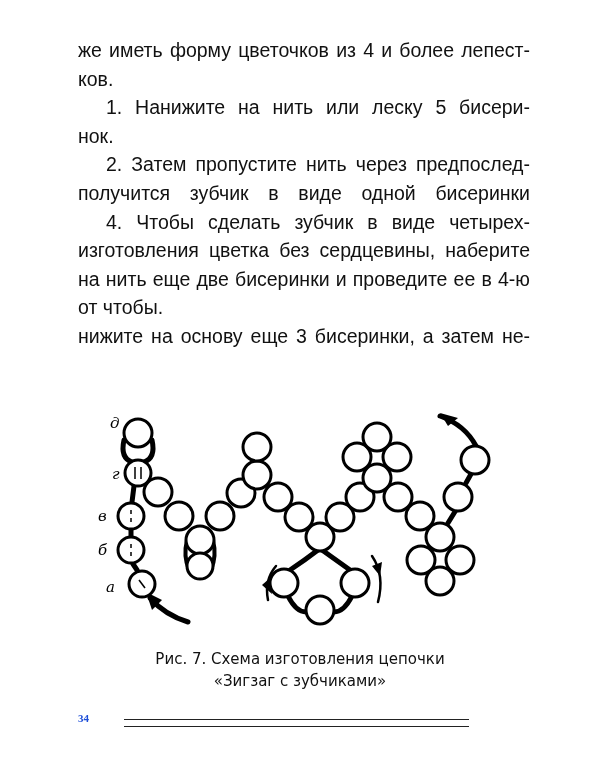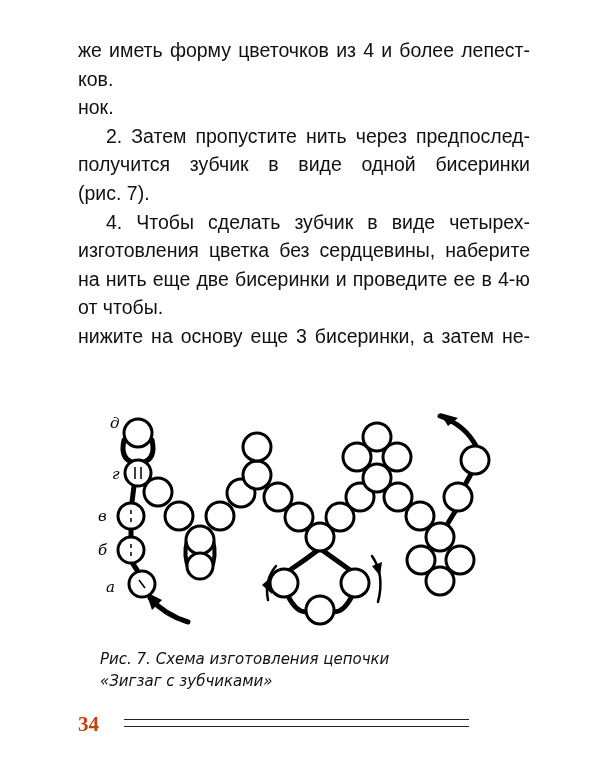--- a/index.html
+++ b/index.html
@@ -4,42 +4,42 @@
 <style>
   html, body { margin: 0; padding: 0; background: #ffffff; }
   body { width: 600px; height: 777px; position: relative; overflow: hidden; color: #111; }
   .page { position: absolute; left: 0; top: 0; width: 600px; height: 777px; }
   .text-block { position: absolute; left: 78px; top: 36px; width: 452px;
     font-family: "Liberation Sans", sans-serif; font-size: 19.5px; line-height: 28.6px; color: #111; }
   .line { display: block; white-space: nowrap; text-align: justify; text-align-last: justify; height: 28.6px; }
   .line.last { text-align-last: left; }
   .line.indent { padding-left: 28px; }
   .figure { position: absolute; left: 0; top: 400px; width: 600px; height: 245px; }
-  .caption { position: absolute; left: 100px; top: 648px; width: 400px; text-align: left;
-    font-family: "DejaVu Sans", sans-serif; font-style: italic; font-size: 15px; line-height: 22px; color: #111; }
+  .caption { position: absolute; left: 100px; top: 648px; width: 400px; text-align: center;
+    font-family: "DejaVu Sans", sans-serif; font-size: 15px; line-height: 22px; color: #111; }
   .caption span { display: block; }
   .footer-num { position: absolute; left: 78px; top: 712px; font-family: "Liberation Serif", serif;
-    font-weight: bold; font-size: 21px; color: #c2410c; }
+    font-weight: bold; font-size: 11px; color: #1d4ed8; }
   .footer-rule { position: absolute; left: 124px; top: 719px; width: 345px; height: 6px;
     border-top: 1.5px solid #222; border-bottom: 1.5px solid #222; }
 </style>
 </head>
 <body>
 
 <div class="page">
 
   <div class="text-block">
     <span class="line">же иметь форму цветочков из 4 и более лепест-</span>
     <span class="line last">ков.</span>
 
+    <span class="line indent">1. Нанижите на нить или леску 5 бисери-</span>
     <span class="line last">нок.</span>
 
     <span class="line indent">2. Затем пропустите нить через предпослед-</span>
     <span class="line">получится зубчик в виде одной бисеринки</span>
-    <span class="line last">(рис. 7).</span>
 
     <span class="line indent">4. Чтобы сделать зубчик в виде четырех-</span>
     <span class="line">изготовления цветка без сердцевины, наберите</span>
     <span class="line">на нить еще две бисеринки и проведите ее в 4-ю</span>
     <span class="line last">от чтобы.</span>
 
     <span class="line">нижите на основу еще 3 бисеринки, а затем не-</span>
   </div>
 
   <svg class="figure" viewBox="0 400 600 245" width="600" height="245" xmlns="http://www.w3.org/2000/svg">

